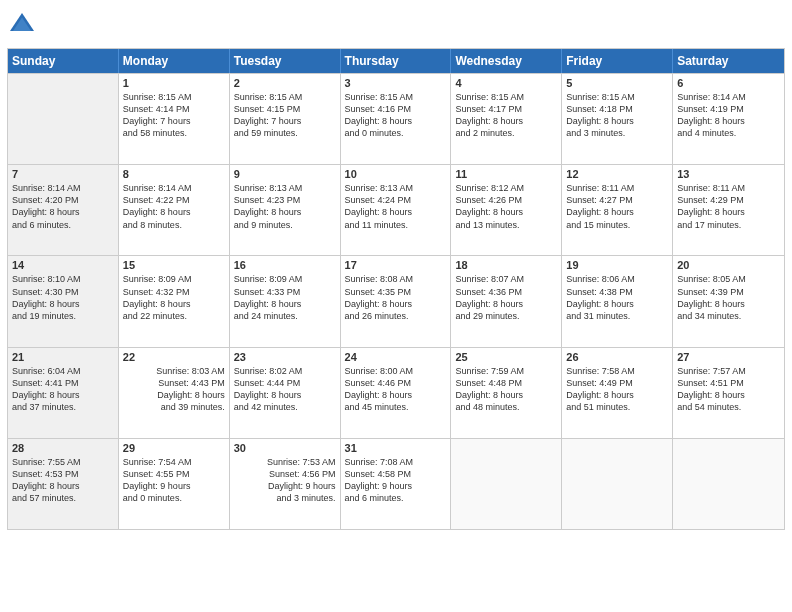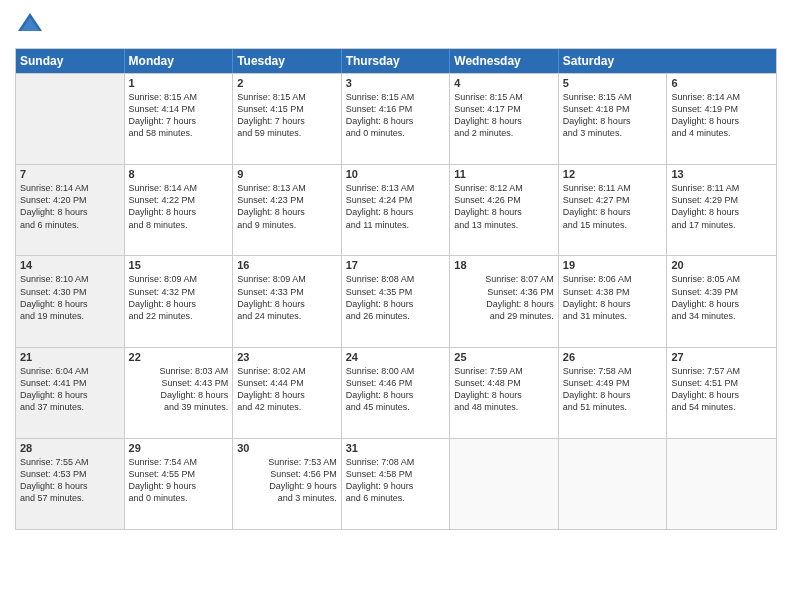--- a/index.html
+++ b/index.html
@@ -6,21 +6,21 @@
     body {
       font-family: Arial, sans-serif;
       background: #fff;
       width: 792px;
       height: 612px;
       overflow: hidden;
     }
     .page {
       width: 792px;
       height: 540px;
-      padding: 10px 15px;
+      padding: 10px 7px;
       display: flex;
       flex-direction: column;
     }
     .header {
       display: flex;
       justify-content: space-between;
       align-items: flex-start;
       margin-bottom: 8px;
     }
     .logo {
@@ -135,20 +135,21 @@
     </div>
   </div>
 
   <div class="calendar">
     <div class="cal-header">
     <div class="cal-header-cell">Sunday</div>
         <div class="cal-header-cell">Monday</div>
         <div class="cal-header-cell">Tuesday</div>
         <div class="cal-header-cell">Thursday</div>
         <div class="cal-header-cell">Wednesday</div>
+        <div class="cal-header-cell">Friday</div>
         <div class="cal-header-cell">Saturday</div>
       </div>
     <div class="cal-body">
     <div class="cal-row">
           <div class="cal-cell shaded empty"></div>
           <div class="cal-cell">
             <span class="day-num">1</span>
             <div class="cell-text" style="white-space: pre-line;">Sunrise: 8:15 AM
 Sunset: 4:14 PM
 Daylight: 7 hours
@@ -265,21 +266,21 @@
           </div>
           <div class="cal-cell">
             <span class="day-num">17</span>
             <div class="cell-text" style="white-space: pre-line;">Sunrise: 8:08 AM
 Sunset: 4:35 PM
 Daylight: 8 hours
 and 26 minutes.</div>
           </div>
           <div class="cal-cell">
             <span class="day-num">18</span>
-            <div class="cell-text" style="white-space: pre-line; text-align: right;">Sunrise: 8:07 AM
+            <div class="cell-text" style="white-space: pre-line;">Sunrise: 8:07 AM
 Sunset: 4:36 PM
 Daylight: 8 hours
 and 29 minutes.</div>
           </div>
           <div class="cal-cell">
             <span class="day-num">19</span>
             <div class="cell-text" style="white-space: pre-line;">Sunrise: 8:06 AM
 Sunset: 4:38 PM
 Daylight: 8 hours
 and 31 minutes.</div>

